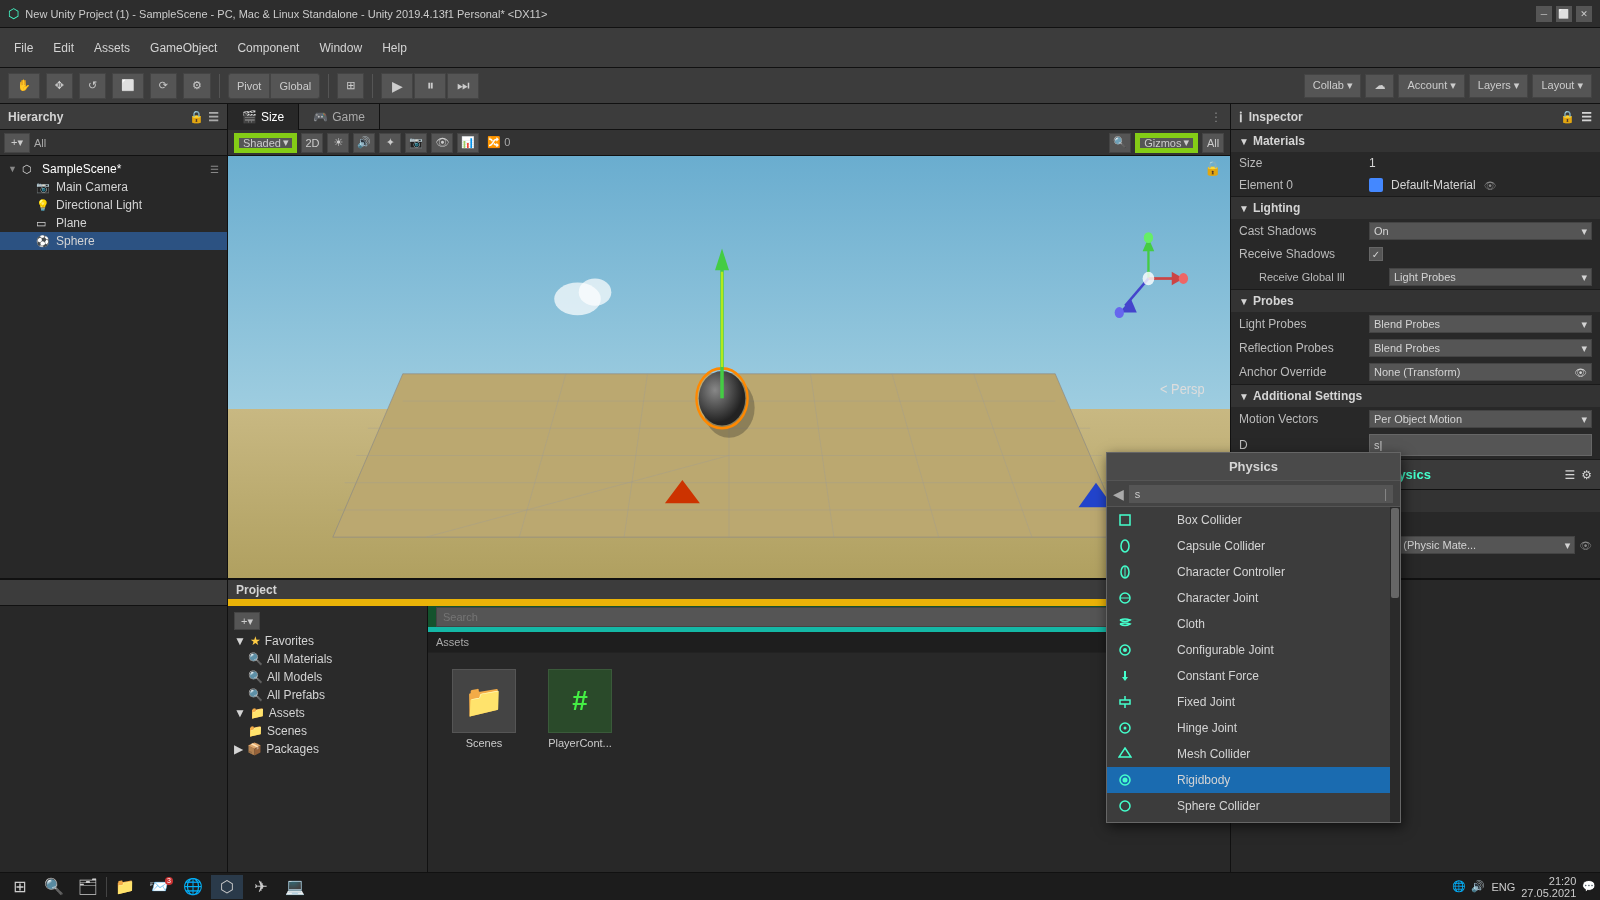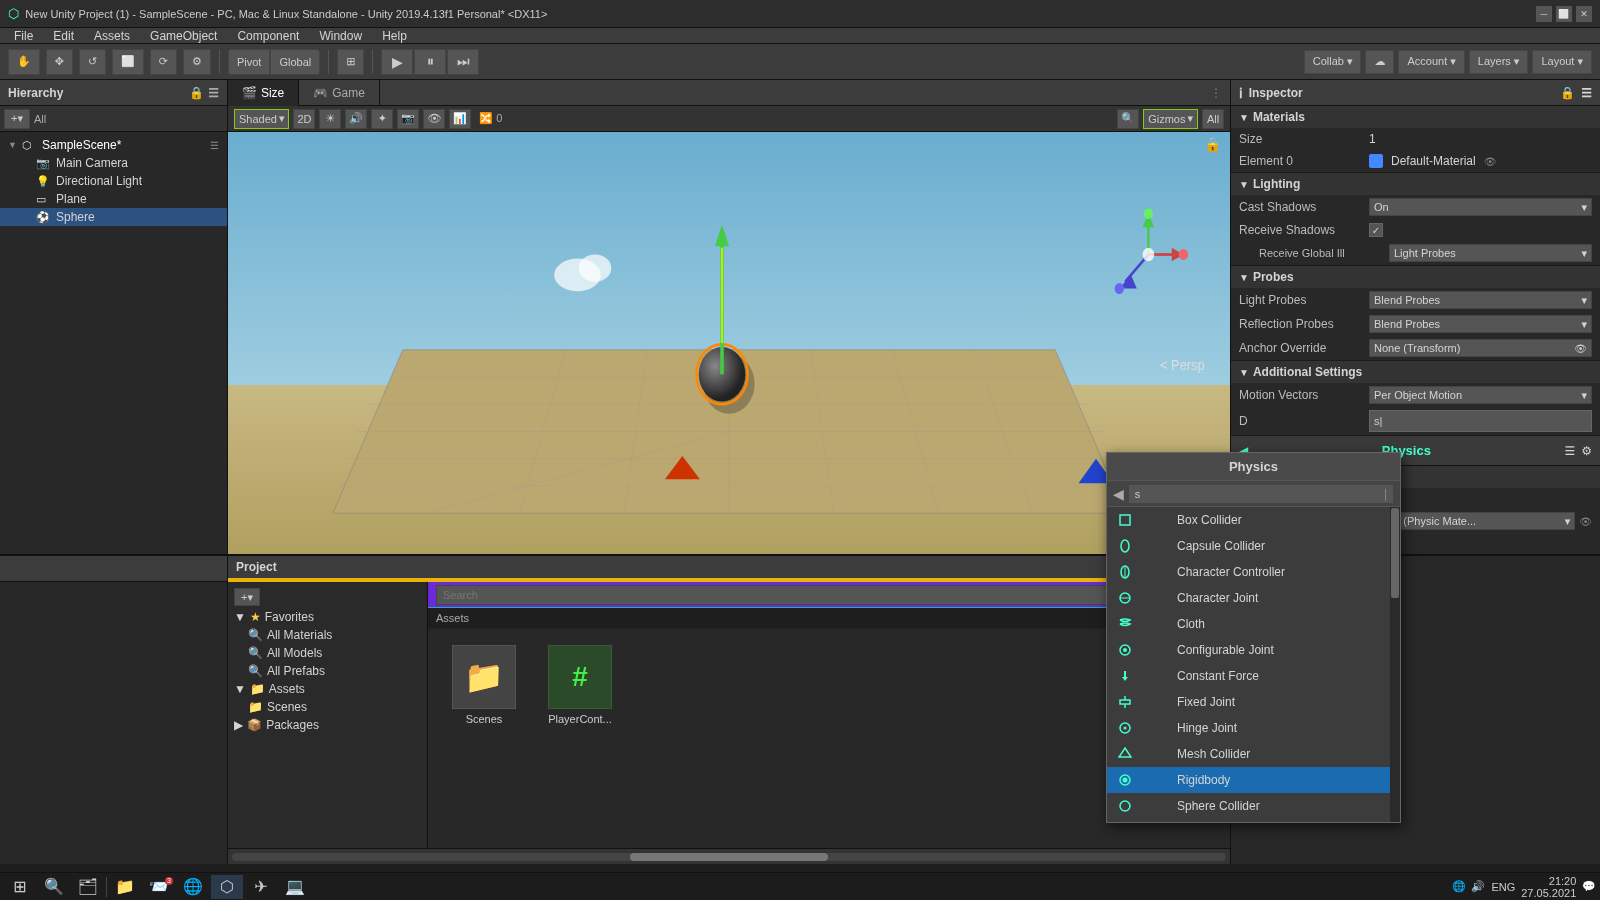--- a/index.html
+++ b/index.html
@@ -16,21 +16,21 @@
       font-size: 11px;
       color: #ccc;
     }
     #titlebar .title-icon { margin-right: 6px; color: #4fc; font-size: 13px; }
     #titlebar .title-text { flex: 1; }
     #titlebar .win-buttons { display: flex; gap: 4px; }
     #titlebar .win-btn { width: 16px; height: 16px; background: #555; border: none; color: #ccc; font-size: 9px; cursor: pointer; display: flex; align-items: center; justify-content: center; }
 
     
     #menubar {
-      height: 16px;
+      height: 40px;
       background: #3c3c3c;
       display: flex;
       align-items: center;
       padding: 0 4px;
       border-bottom: 1px solid #111;
       font-size: 12px;
     }
     #menubar span {
       padding: 2px 10px;
       cursor: pointer;
@@ -146,21 +146,21 @@
       background: #333;
       display: flex;
       align-items: center;
       padding: 0 6px;
       gap: 4px;
       border-bottom: 1px solid #111;
     }
     .scene-dropdown {
       height: 20px;
       background: #555;
-      border: 1px solid #84cc16;
+      border: 5px solid #84cc16;
       color: #ccc;
       font-size: 11px;
       padding: 0 4px;
       display: flex;
       align-items: center;
       gap: 2px;
       cursor: pointer;
     }
     .scene-icon-btn { width: 22px; height: 20px; background: #555; border: 1px solid #444; color: #ccc; display: flex; align-items: center; justify-content: center; cursor: pointer; font-size: 11px; }
     #scene-viewport {
@@ -315,21 +315,21 @@
       flex: 1;
       display: flex;
       flex-direction: column;
     }
     .assets-toolbar {
       height: 26px;
       background: #3c3c3c;
       display: flex;
       align-items: center;
       padding: 0 8px;
-      border-bottom: 4px solid #eab308;
+      border-bottom: 7px solid #eab308;
       gap: 6px;
     }
     .search-box-assets {
       flex: 1;
       height: 20px;
       background: #555;
       border: 1px solid #444;
       color: #ccc;
       font-size: 11px;
       padding: 0 6px;
@@ -758,21 +758,21 @@
           <span>Scenes</span>
         </div>
         <div class="ptree-item">
           <span class="ptree-icon">▶</span>
           <span style="font-size:12px; margin-right:4px;">📦</span>
           <span>Packages</span>
         </div>
       </div>
 
       <div style="flex:1; display:flex; flex-direction:column;">
-        <div style="height:26px; background:#6d28d9; display:flex; align-items:center; padding:0 8px; gap:6px; border-bottom:1px solid #14b8a6;">
+        <div style="height:26px; background:#14532d; display:flex; align-items:center; padding:0 8px; gap:6px; border-bottom:5px solid #14b8a6;">
           <input class="search-box-assets" placeholder="Search" style="">
           <span>🔍</span>
           <span>✏</span>
           <span>★</span>
           <span>👁</span>
           <span style="color:#aaa;">8</span>
         </div>
         <div style="display:flex; align-items:center; padding:4px 8px; font-size:11px; color:#aaa; border-bottom:1px solid #222;">
           <span>Assets</span>
         </div>

